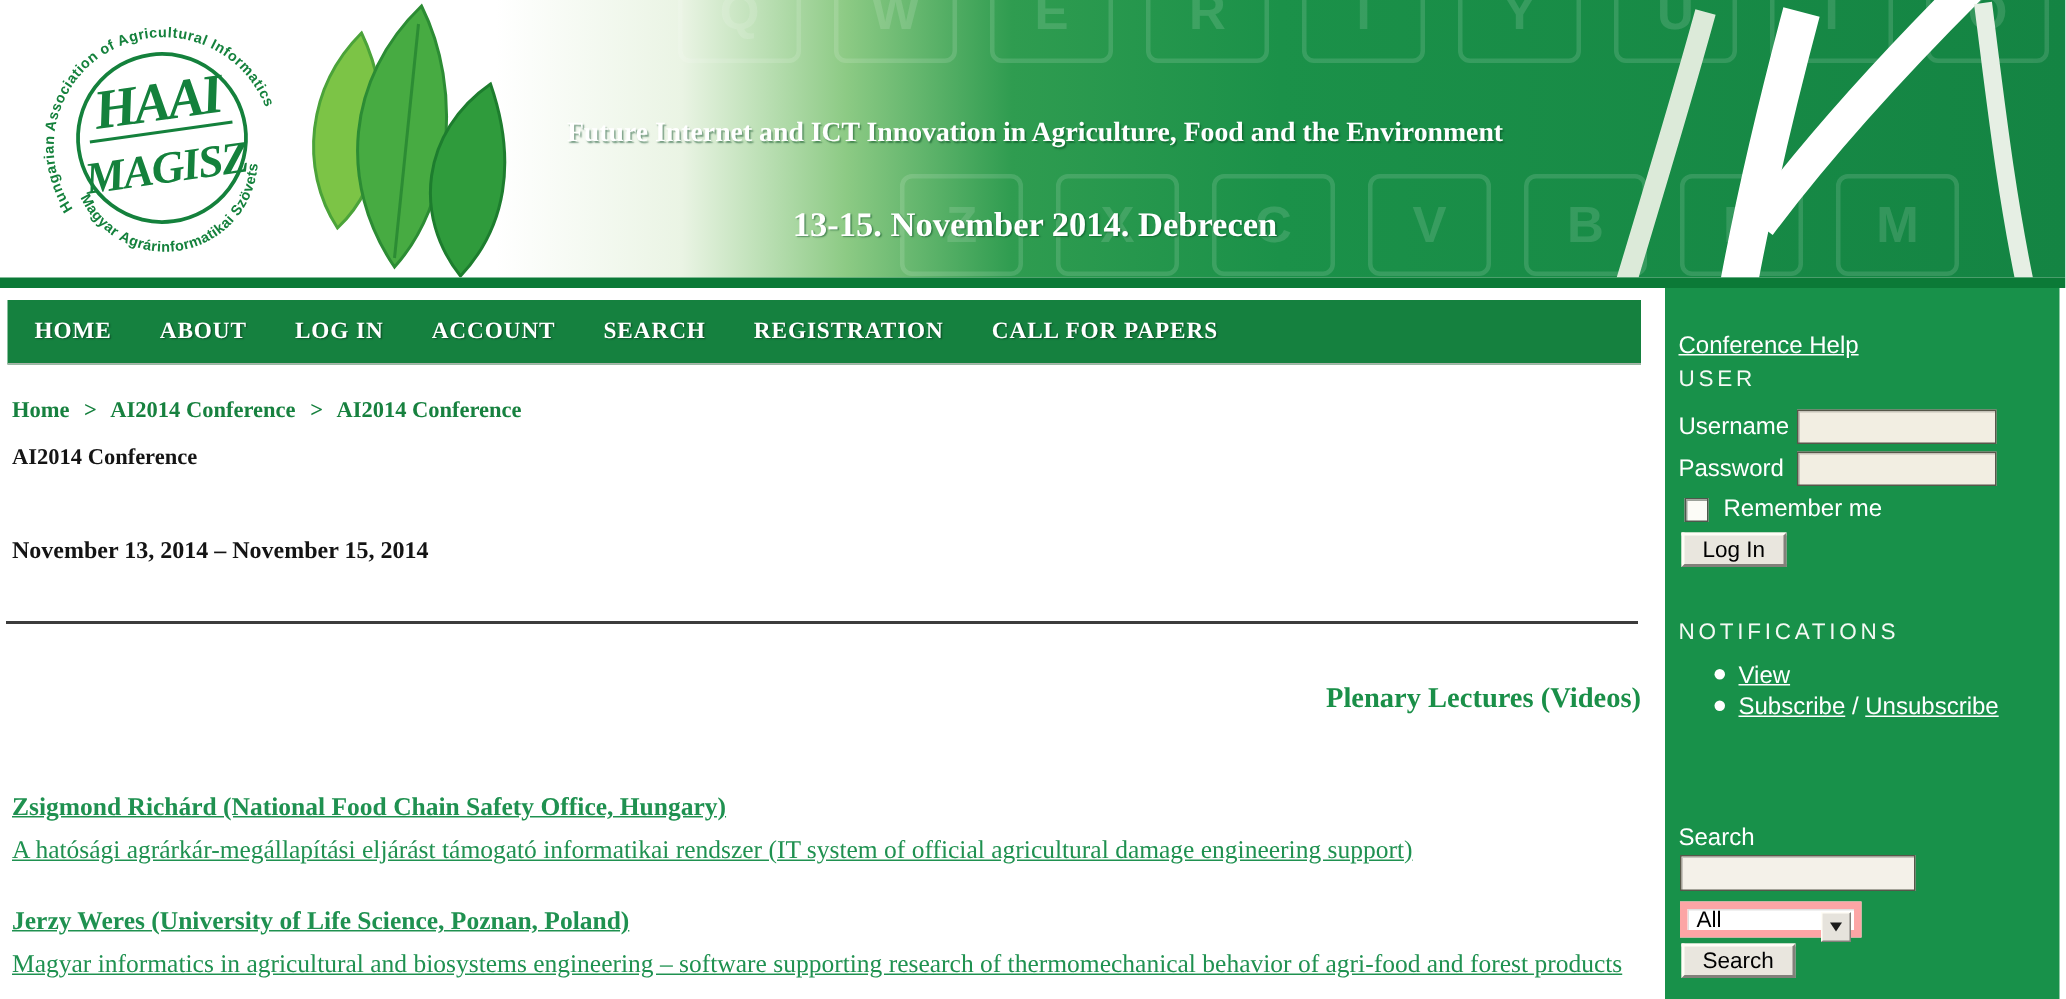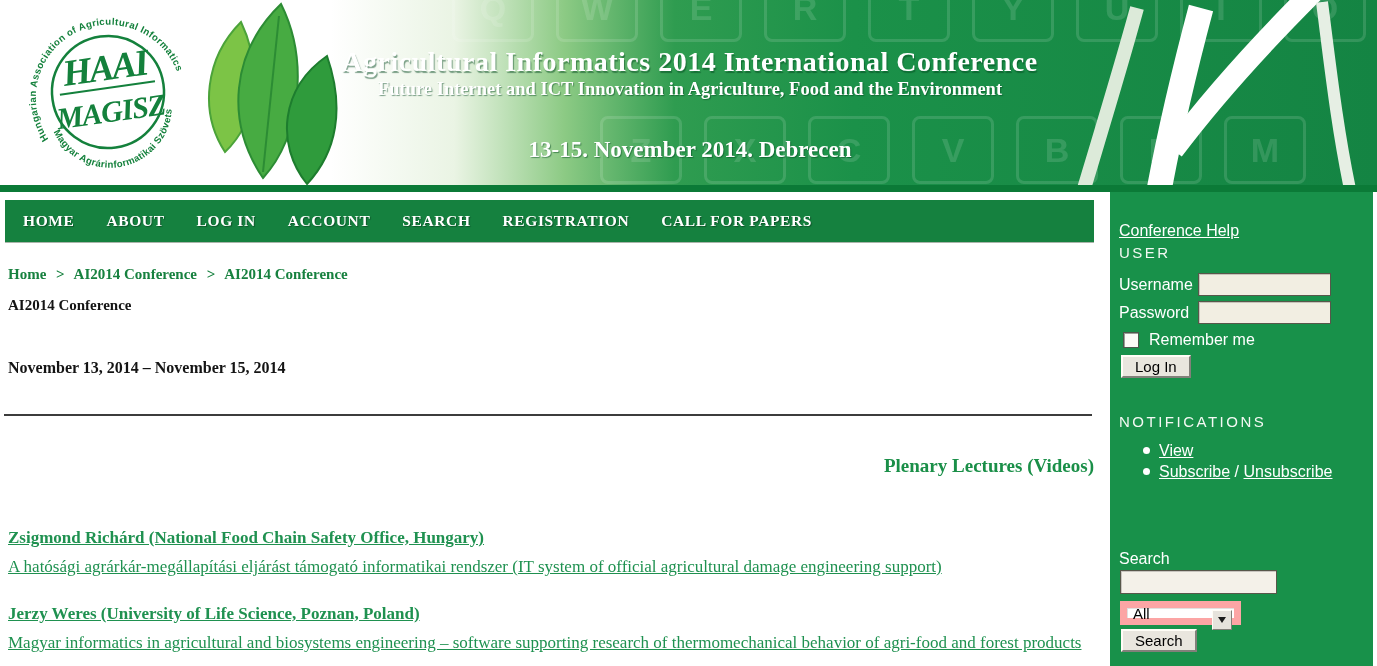--- a/index.html
+++ b/index.html
@@ -63,21 +63,21 @@
   .btn3d{background:#e9e6de;color:#000;font-family:"Liberation Sans",sans-serif;font-size:15px;
     padding:1px 12px;cursor:pointer;
     border-top:2px solid #fffdf6;border-left:2px solid #fffdf6;
     border-right:2px solid #82807a;border-bottom:2px solid #82807a;}
   .checkbox{display:inline-block;width:14px;height:14px;background:#fcfcf7;
     border:1px solid #4e584c;box-shadow:inset 1px 1px 0 #9aa098;cursor:pointer;}
   .bullet{display:inline-block;width:7px;height:7px;border-radius:50%;background:#fff;
     margin-right:9px;vertical-align:2px;}
   .nlist{font-size:16px;}
   .scope-select{position:absolute;left:10px;top:409px;width:121px;height:24px;background:#fff;
-    border:7px solid #fca5a5;box-shadow:inset 1px 1px 0 rgba(0,0,0,.12);cursor:pointer;
+    border:5px solid #fca5a5;box-shadow:inset 1px 1px 0 rgba(0,0,0,.12);cursor:pointer;
     color:#000;font-size:15px;display:flex;align-items:center;padding-left:6px;box-sizing:border-box;}
   .select-arrow-box{position:absolute;right:2px;top:2px;width:18px;height:18px;background:#e6e3dc;
     border-top:1px solid #fffdf6;border-left:1px solid #fffdf6;
     border-right:1px solid #82807a;border-bottom:1px solid #82807a;
     display:flex;align-items:center;justify-content:center;}
   .chevron-down{width:0;height:0;border-left:4px solid transparent;
     border-right:4px solid transparent;border-top:6px solid #1c1c1c;}
 </style>
 </head>
 <body>
@@ -137,21 +137,20 @@
 
   <div class="leaves-wrap">
     <svg width="160" height="185" viewBox="0 0 160 185">
       <path d="M 42,152 C 16,112 22,58 58,22 C 80,68 74,122 42,152 Z" fill="#7cc446" stroke="#4ba339" stroke-width="2"></path>
       <path d="M 80,178 C 42,122 48,52 98,4 C 126,60 118,136 80,178 Z" fill="#47ab42" stroke="#2c8c34" stroke-width="2"></path>
       <path d="M 80,172 L 96,16" stroke="#2c8c34" stroke-width="2" fill="none"></path>
       <path d="M 124,184 C 92,144 98,88 144,56 C 162,108 154,152 124,184 Z" fill="#2f9b3c" stroke="#1d7d2e" stroke-width="2"></path>
     </svg>
   </div>
 
-  <div class="banner-title">Agricultural Informatics 2014 International Conference</div>
   <div class="banner-subtitle">Future Internet and ICT Innovation in Agriculture, Food and the Environment</div>
   <div class="banner-date">13-15. November 2014. Debrecen</div>
 </div>
 
 <div class="strip"></div>
 
 <div class="main-nav">
   <span class="nav-item">HOME</span>
   <span class="nav-item">ABOUT</span>
   <span class="nav-item">LOG IN</span>

